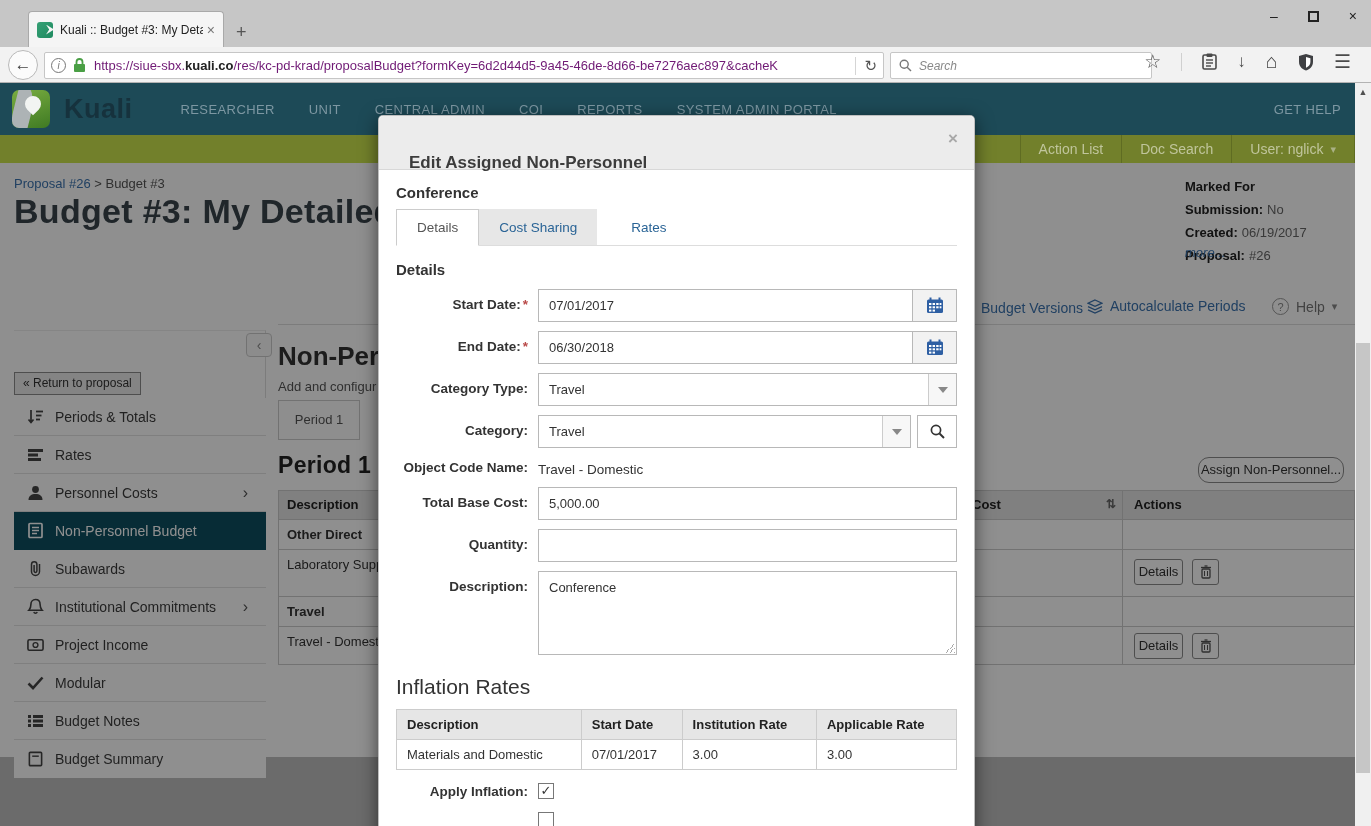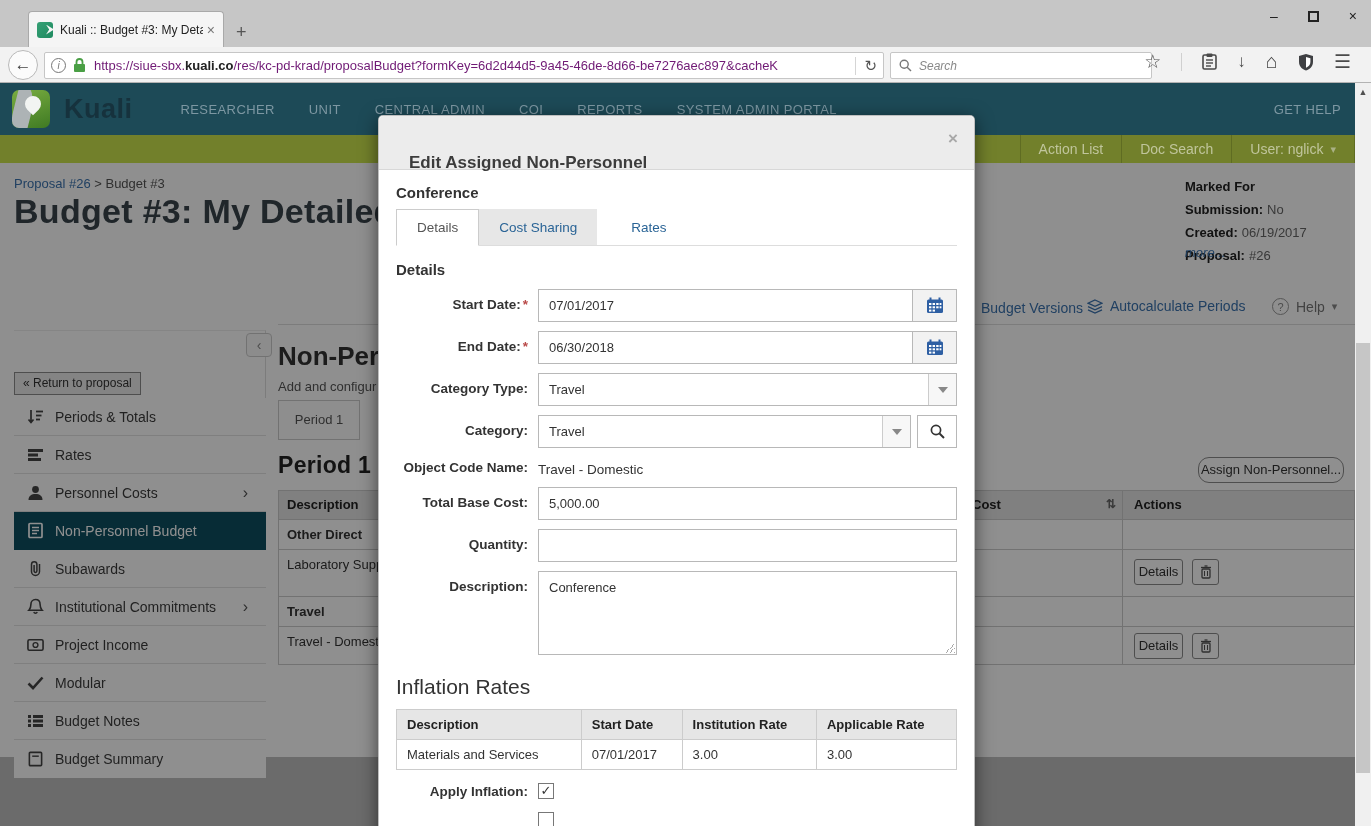--- a/index.html
+++ b/index.html
@@ -539,21 +539,21 @@
 
       <table id="infltable">
         <tbody>
             <tr>
           <th style="width:33%">Description</th>
           <th style="width:18%">Start Date</th>
           <th style="width:24%">Institution Rate</th>
           <th style="width:25%">Applicable Rate</th>
         </tr>
         <tr>
-          <td>Materials and Services</td>
+          <td>Materials and Domestic</td>
           <td>07/01/2017</td>
           <td>3.00</td>
           <td>3.00</td>
         </tr>
       </tbody>
         </table>
 
       <div class="applyrow">
         <span class="flabel">Apply Inflation:</span>
         <span class="checkbox">✓</span>

